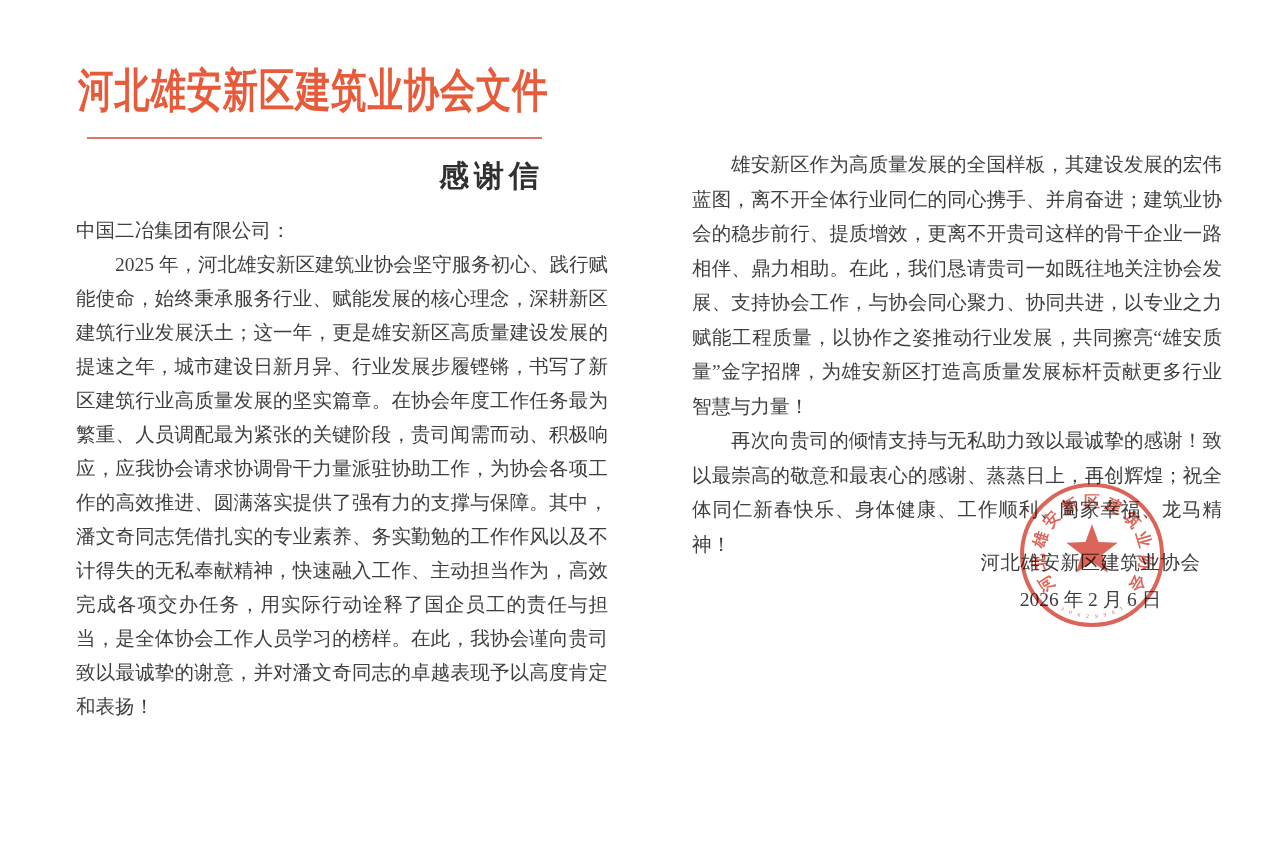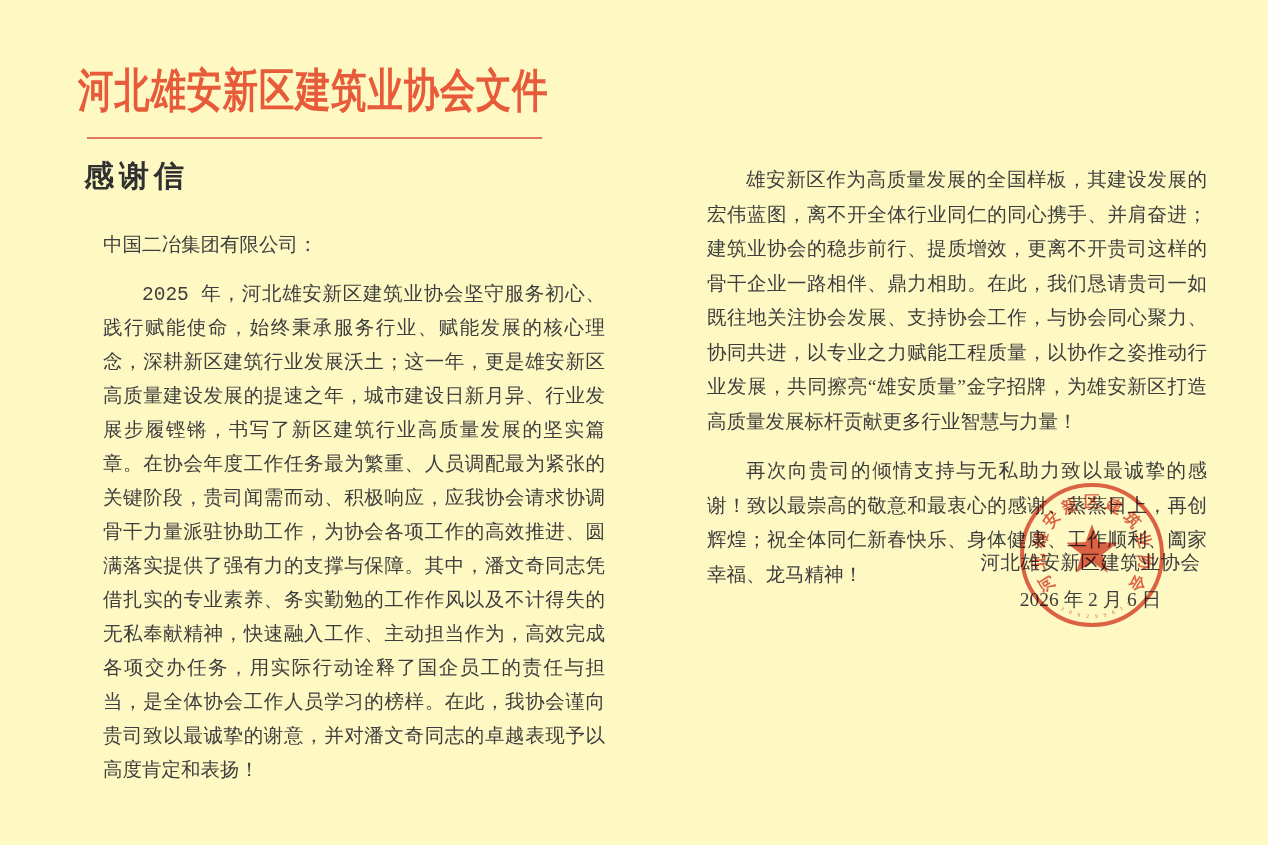--- a/index.html
+++ b/index.html
@@ -1,42 +1,42 @@
 <!DOCTYPE html>
 <html><head>
 <meta charset="utf-8">
 <style>
   html,body { margin:0; padding:0; background:#e9e9e9; }
   .page {
     position:relative; width:1268px; height:845px; margin:0 auto;
-    background:#fef9c3; overflow:hidden;
+    background:#ffffff; overflow:hidden;
     font-family:"Liberation Serif","DejaVu Serif",serif;
   }
   .doc-title {
     position:absolute; left:78px; top:60px;
     font-size:46px; font-weight:700; white-space:nowrap;
     transform:scaleX(0.77); transform-origin:left top;
     color:#e75b3a; letter-spacing:1px;
   }
   .red-rule {
     position:absolute; left:87px; top:137px; width:455px; height:2px;
     background:#de7668;
   }
   .letter-title {
     position:absolute; left:84px; top:156px; width:460px;
-    text-align:left; font-size:30px; font-weight:700;
+    text-align:right; font-size:30px; font-weight:700;
     color:#303030; letter-spacing:5px;
   }
   .col {
     position:absolute; font-size:19.5px; color:#3e3e3e;
     text-align:justify;
   }
-  .col p { margin:15px; text-indent:2em; }
+  .col p { margin:0; text-indent:2em; }
   .col p.salutation { text-indent:0; }
-  .col-left  { left:88px;  top:214px; width:532px; line-height:34px;font-family:Liberation Mono, monospace; }
+  .col-left  { left:76px;  top:214px; width:532px; line-height:34px; }
   .col-right { left:692px; top:148px; width:530px; line-height:34.5px; }
   .closing {
     position:absolute; left:968px; top:551px; width:245px;
     text-align:center; font-size:19.5px; color:#3e3e3e; line-height:24px;
   }
   .closing .sig { margin:0 0 13px 0; letter-spacing:0.5px; }
   .closing .date { margin:12px; }
   .seal {
     position:absolute; left:1012px; top:475px; width:160px; height:160px;
     mix-blend-mode:multiply; opacity:0.9;

